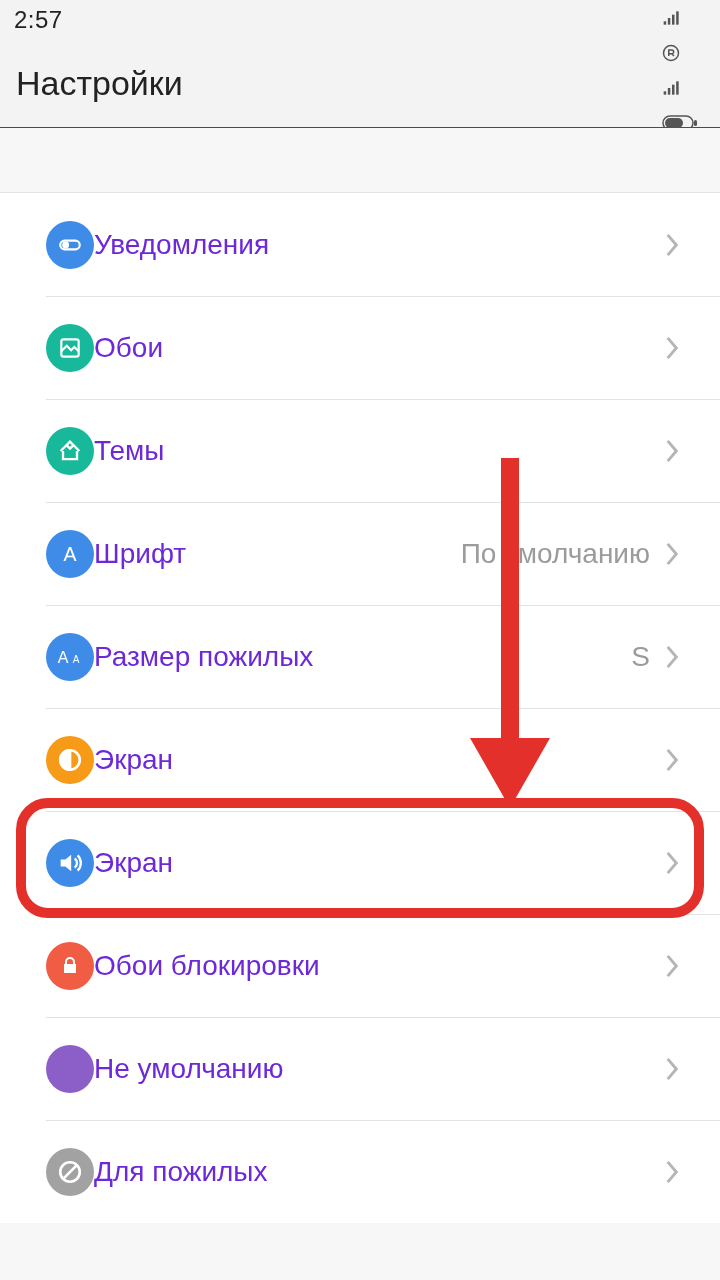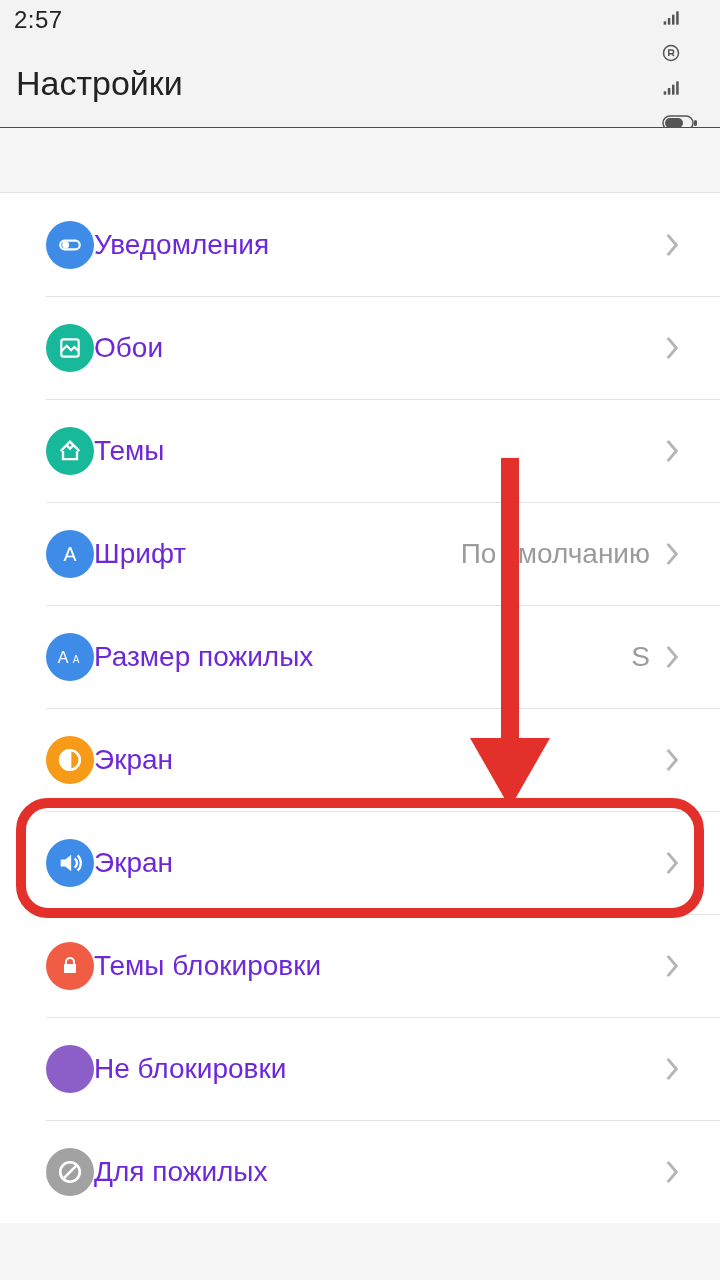--- a/index.html
+++ b/index.html
@@ -190,35 +190,35 @@
           </svg>
         </div>
     </div>
 
     <div class="row">
       <div class="icon-wrap icon-red">
         <svg width="24" height="24" viewBox="0 0 24 24" fill="#fff">
             <path d="M12 3a5 5 0 015 5v2h1v9H6v-9h1V8a5 5 0 015-5zm0 2a3 3 0 00-3 3v2h6V8a3 3 0 00-3-3z"></path>
           </svg>
       </div>
-      <div class="label">Темы блокировки</div>
+      <div class="label">Обои блокировки</div>
       <div class="chev">
           <svg width="16" height="26" viewBox="0 0 10 18" fill="none" stroke="#b5b5b5" stroke-width="2">
             <path d="M2 2l6 7-6 7"></path>
           </svg>
         </div>
     </div>
 
     <div class="row">
       <div class="icon-wrap icon-purple">
         <svg width="24" height="24" viewBox="0 0 24 24" fill="#fff">
             <path d="M14 3a9 9 0 100 18 7 7 0 010-18z"></path>
           </svg>
       </div>
-      <div class="label">Не блокировки</div>
+      <div class="label">Не умолчанию</div>
       <div class="chev">
           <svg width="16" height="26" viewBox="0 0 10 18" fill="none" stroke="#b5b5b5" stroke-width="2">
             <path d="M2 2l6 7-6 7"></path>
           </svg>
         </div>
     </div>
 
     <div class="row">
       <div class="icon-wrap icon-grey">
         <svg width="26" height="26" viewBox="0 0 24 24" fill="none" stroke="#fff" stroke-width="2.5">

